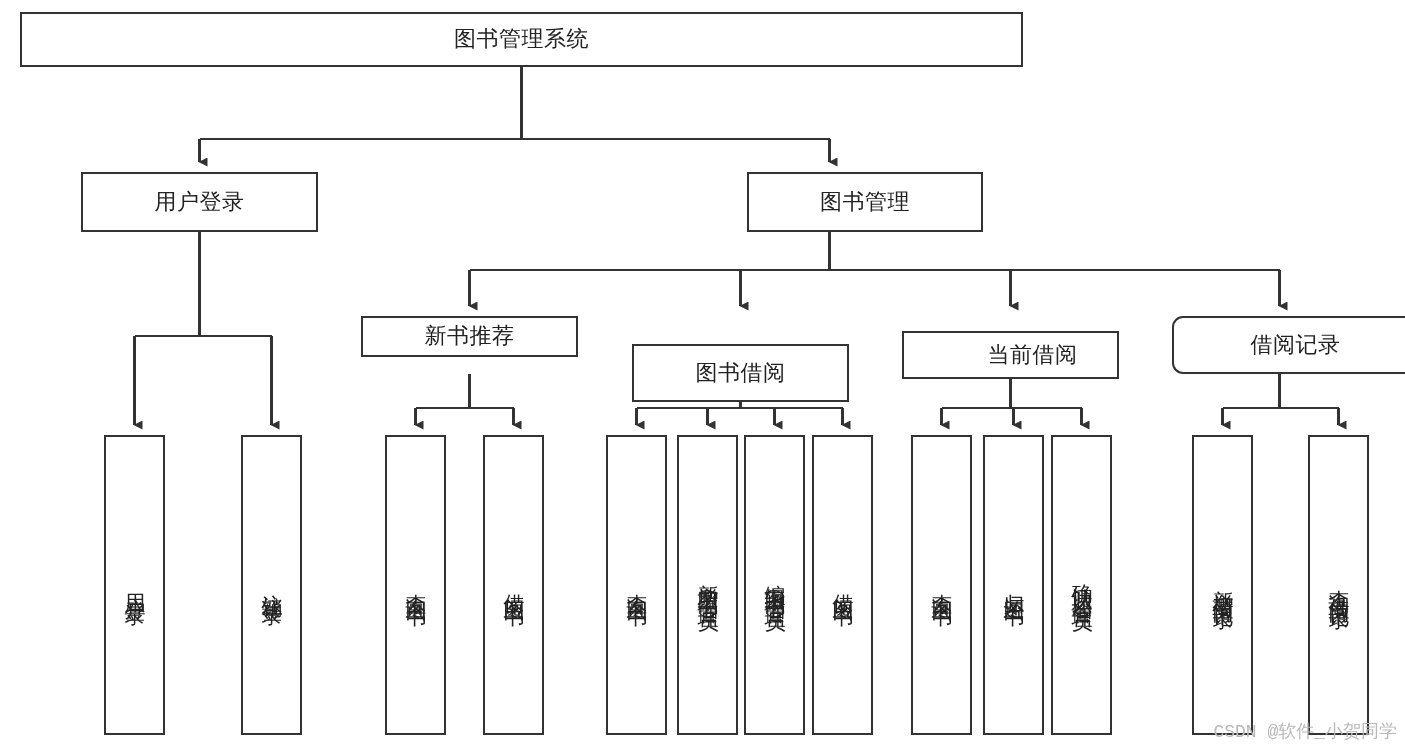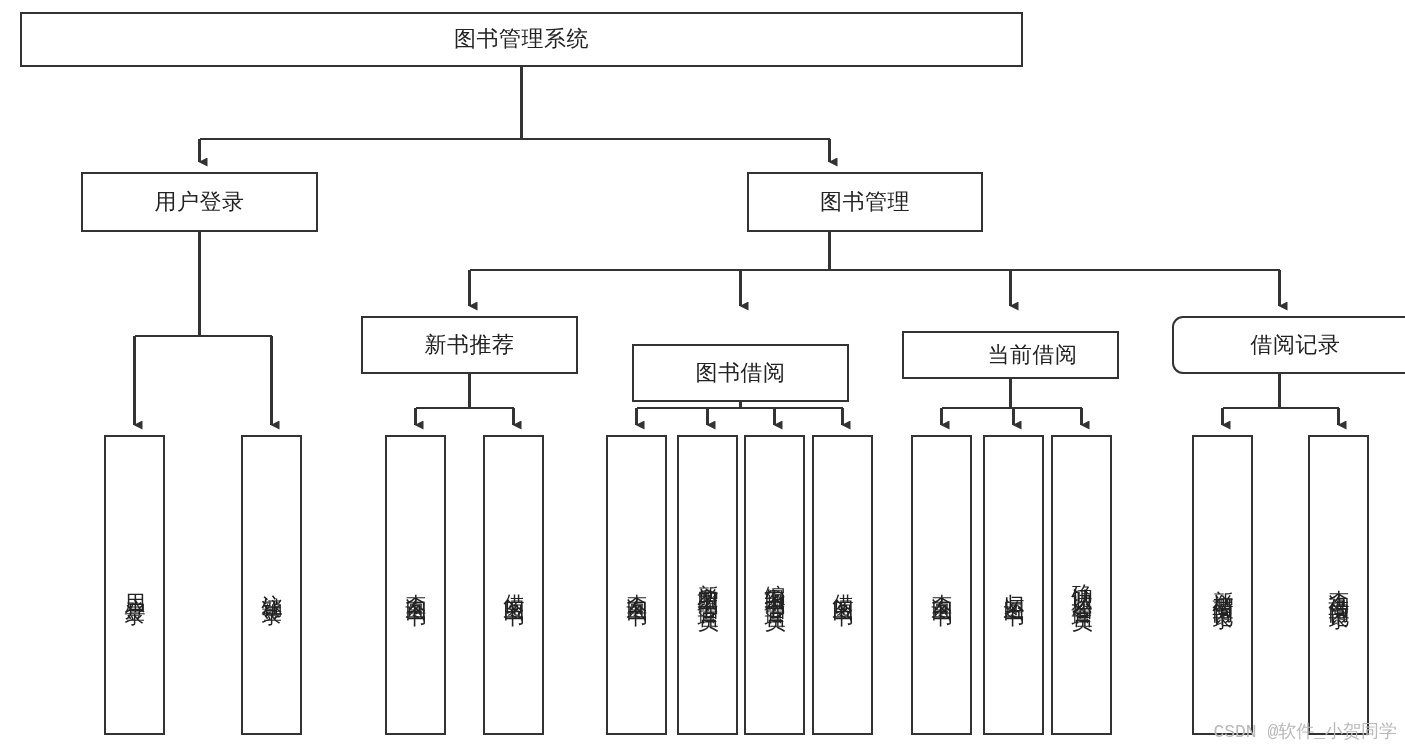--- a/index.html
+++ b/index.html
@@ -135,21 +135,21 @@
     <span class="label">图书管理系统</span>
   </div>
 
   <div class="node h" style="left:81px;top:172px;width:237px;height:60px;">
     <span class="label">用户登录</span>
   </div>
   <div class="node h" style="left:711px;top:172px;width:236px;height:60px;margin-left:36px;">
     <span class="label">图书管理</span>
   </div>
 
-  <div class="node h" style="left:361px;top:316px;width:217px;height:58px;">
+  <div class="node h" style="left:361px;top:316px;width:217px;height:41px;">
     <span class="label">新书推荐</span>
   </div>
   <div class="node h" style="left:632px;top:316px;width:217px;height:58px;margin-top:28px;">
     <span class="label">图书借阅</span>
   </div>
   <div class="node h" style="left:902px;top:331px;width:217px;height:48px;padding-left:44px;">
     <span class="label">当前借阅</span>
   </div>
   <div class="node h" style="left:1172px;top:316px;width:247px;height:58px;border-radius:11px;">
     <span class="label">借阅记录</span>

